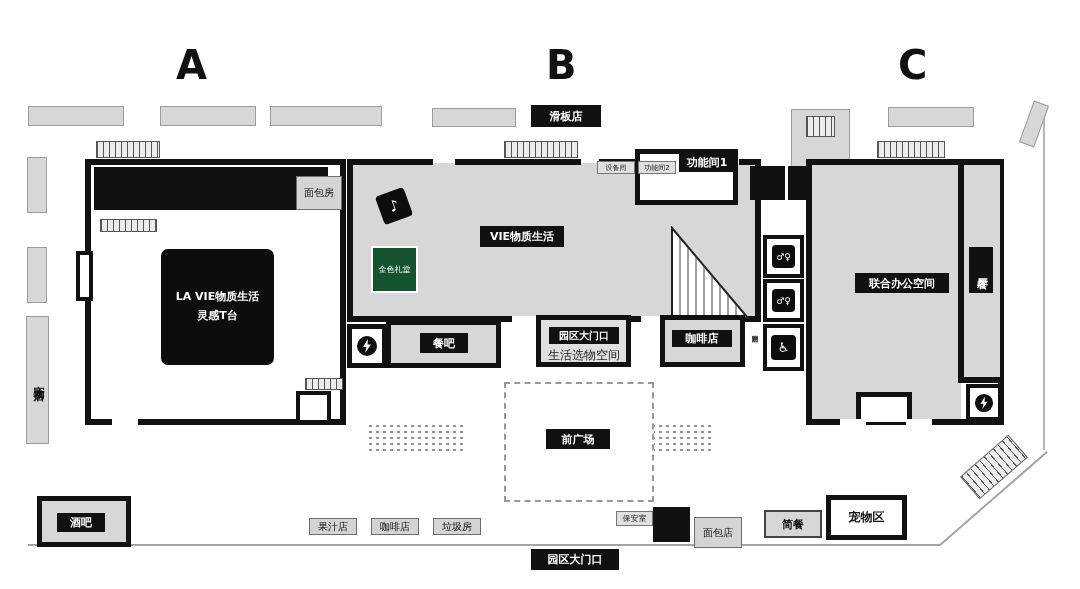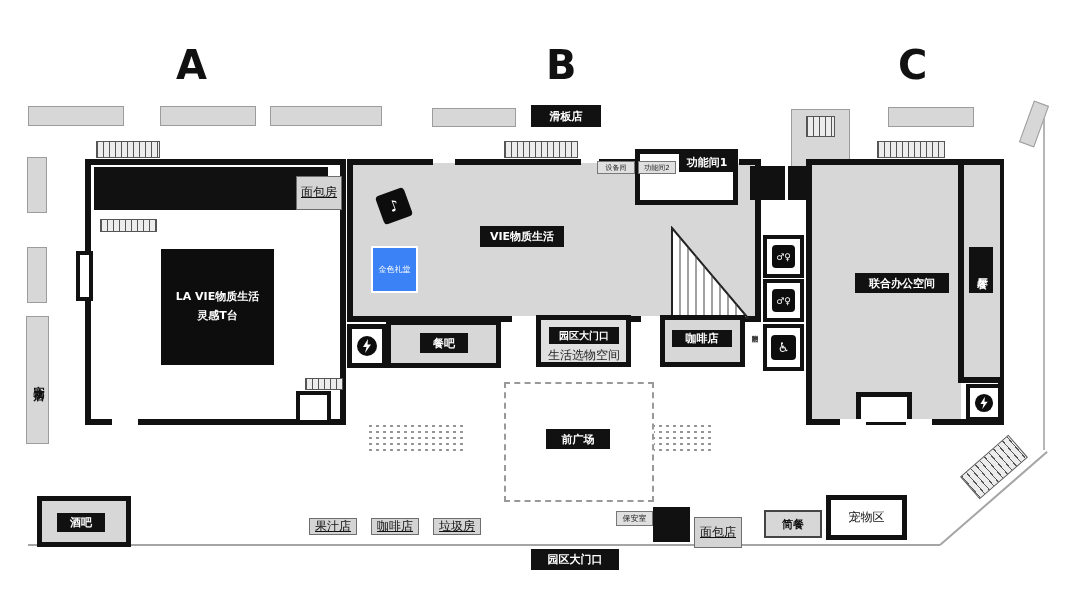--- a/index.html
+++ b/index.html
@@ -10,21 +10,21 @@
   .floor-label { font-size:50px; font-weight:900; font-style:italic; letter-spacing:-3px; }
   .sec  { font-size:40px; font-weight:800; }
   .gblock { background:#d7d7d7; border:1px solid #9c9c9c; }
   .wall { background:#111; }
   .line { background:#a5a5a5; }
   .bldg { border:6px solid #111; background:#fff; }
   .fill { background:#d7d7d7; }
   .tag-black { background:#111; color:#fff; display:flex; align-items:center; justify-content:center;
                font-weight:700; font-size:11px; white-space:nowrap; }
   .tag-gray  { background:#d4d4d4; border:1px solid #6e6e6e; display:flex; align-items:center; justify-content:center;
-               font-size:12px; color:#111; text-align:center; line-height:1.15;text-decoration:underline; }
+               font-size:10px; color:#111; text-align:center; line-height:1.15; }
   .tag-tiny  { background:#e0e0e0; border:1px solid #777; display:flex; align-items:center; justify-content:center;
                font-size:7px; color:#222; white-space:nowrap; }
   .stairs { background:repeating-linear-gradient(90deg,#555 0 1px,#ececec 1px 6px); border:1px solid #555; }
   .dots { background-image:radial-gradient(circle,#8f8f8f 1.1px,transparent 1.3px); background-size:7px 6px; }
   .room   { border:5px solid #111; background:#d7d7d7; }
   .room-w { border:4px solid #111; background:#fff; }
   .dashed { border:2px dashed #999; background:#fff; }
   .center { display:flex; align-items:center; justify-content:center; }
   .col    { display:flex; flex-direction:column; align-items:center; justify-content:center; }
   .vtext  { writing-mode:vertical-rl; text-orientation:upright; letter-spacing:2px; }
@@ -54,21 +54,21 @@
   <div class="abs gblock" style="left:1026px;top:102px;width:16px;height:44px;transform:rotate(20deg);"></div>
 
   <div class="abs gblock" style="left:27px;top:157px;width:20px;height:56px;"></div>
   <div class="abs gblock" style="left:27px;top:247px;width:20px;height:56px;"></div>
   <div class="abs gblock vtext center" style="left:26px;top:316px;width:23px;height:128px;font-size:11px;font-weight:700;">宠物店</div>
 
   <div class="abs stairs" style="left:96px;top:141px;width:64px;height:17px;"></div>
   <div class="abs bldg" style="left:85px;top:159px;width:261px;height:266px;"></div>
   <div class="abs wall" style="left:94px;top:167px;width:234px;height:43px;"></div>
   <div class="abs stairs" style="left:100px;top:219px;width:57px;height:13px;"></div>
-  <div class="abs col" style="left:161px;top:249px;width:113px;height:116px;background:#0d0d0d;color:#fff;font-size:11px;font-weight:700;line-height:1.7;text-align:center;">
+  <div class="abs col" style="left:161px;top:249px;width:113px;height:116px;background:#0d0d0d;color:#fff;font-size:11px;font-weight:700;line-height:1.7;text-align:center;border-radius:7px;">
     <div>LA VIE物质生活</div>
     <div>灵感T台</div>
   </div>
   <div class="abs tag-gray" style="left:296px;top:176px;width:46px;height:34px;">面包房</div>
   <div class="abs" style="left:76px;top:251px;width:17px;height:50px;background:#fff;border:4px solid #111;"></div>
   <div class="abs" style="left:296px;top:391px;width:35px;height:33px;background:#fff;border:4px solid #111;"></div>
   <div class="abs stairs" style="left:305px;top:378px;width:38px;height:12px;"></div>
   <div class="abs gap" style="left:112px;top:419px;width:26px;height:6px;"></div>
 
   <div class="abs fill" style="left:347px;top:163px;width:414px;height:155px;"></div>
@@ -78,21 +78,21 @@
   <div class="abs wall" style="left:739px;top:159px;width:22px;height:6px;"></div>
   <div class="abs wall" style="left:347px;top:159px;width:6px;height:163px;"></div>
   <div class="abs wall" style="left:755px;top:159px;width:6px;height:163px;"></div>
   <div class="abs wall" style="left:347px;top:316px;width:414px;height:6px;"></div>
   <div class="abs gap" style="left:512px;top:316px;width:26px;height:6px;"></div>
   <div class="abs gap" style="left:641px;top:316px;width:22px;height:6px;"></div>
   <div class="abs stairs" style="left:504px;top:141px;width:74px;height:17px;"></div>
 
   <div class="abs tag-black" style="left:480px;top:226px;width:84px;height:21px;">VIE物质生活</div>
 
-  <div class="abs center" style="left:371px;top:246px;width:47px;height:47px;background:#3b82f6;box-shadow:inset 0 0 0 2px #fff;color:#fff;font-size:8px;text-align:center;line-height:1.2;">金色礼堂</div>
+  <div class="abs center" style="left:371px;top:246px;width:47px;height:47px;background:#14532d;box-shadow:inset 0 0 0 2px #fff;color:#fff;font-size:8px;text-align:center;line-height:1.2;">金色礼堂</div>
   <div class="abs icon-tile" style="left:379px;top:191px;width:30px;height:30px;transform:rotate(-20deg);font-size:15px;">♪</div>
 
   <div class="abs" style="left:635px;top:149px;width:103px;height:56px;background:#fff;border:5px solid #111;"></div>
   <div class="abs tag-tiny" style="left:597px;top:161px;width:38px;height:13px;">设备间</div>
   <div class="abs tag-tiny" style="left:638px;top:161px;width:38px;height:13px;">功能间2</div>
   <div class="abs tag-black" style="left:679px;top:152px;width:56px;height:20px;">功能间1</div>
 
   <svg class="abs" style="left:670px;top:226px;" width="84" height="96" viewBox="0 0 84 96">
     <polygon points="2,2 78,92 2,92" fill="#ffffff" stroke="#222" stroke-width="2"></polygon>
     <g stroke="#444" stroke-width="1">
@@ -167,19 +167,19 @@
   <div class="abs tag-black" style="left:57px;top:513px;width:48px;height:19px;">酒吧</div>
 
   <div class="abs tag-gray" style="left:309px;top:518px;width:48px;height:17px;">果汁店</div>
   <div class="abs tag-gray" style="left:371px;top:518px;width:48px;height:17px;">咖啡店</div>
   <div class="abs tag-gray" style="left:433px;top:518px;width:48px;height:17px;">垃圾房</div>
 
   <div class="abs tag-tiny" style="left:616px;top:511px;width:37px;height:15px;font-size:8px;">保安室</div>
   <div class="abs wall" style="left:653px;top:507px;width:37px;height:35px;"></div>
   <div class="abs tag-gray" style="left:694px;top:517px;width:48px;height:31px;">面包店</div>
   <div class="abs center" style="left:764px;top:510px;width:58px;height:28px;background:#d7d7d7;border:2px solid #444;font-size:11px;font-weight:700;">简餐</div>
-  <div class="abs center" style="left:826px;top:495px;width:81px;height:45px;background:#fff;border:5px solid #111;font-size:12px;font-weight:400;">宠物区</div>
+  <div class="abs center" style="left:826px;top:495px;width:81px;height:45px;background:#fff;border:5px solid #111;font-size:12px;font-weight:700;">宠物区</div>
 
   <div class="abs tag-black" style="left:531px;top:549px;width:88px;height:21px;">园区大门口</div>
 
   <div class="abs stairs" style="left:962px;top:452px;width:64px;height:30px;transform:rotate(-41deg);"></div>
 
 </div>
 
 </body></html>

